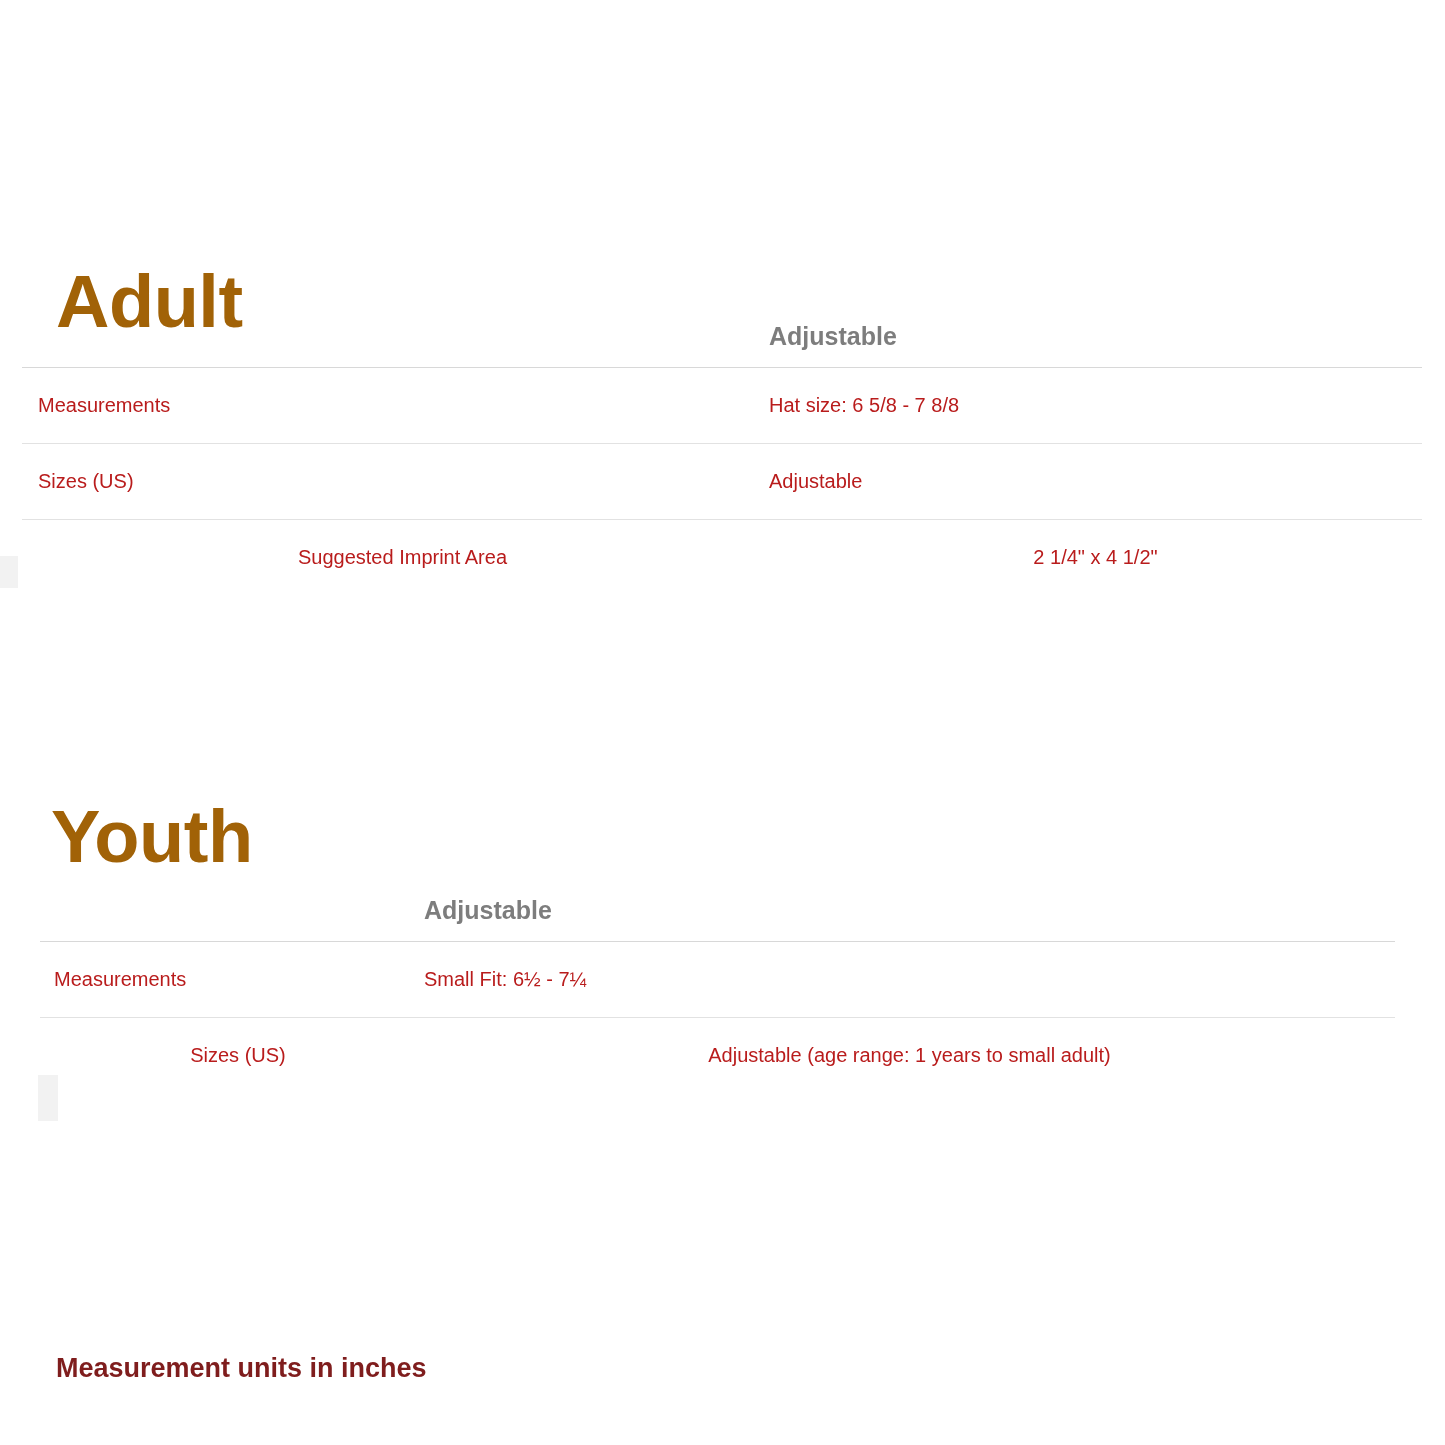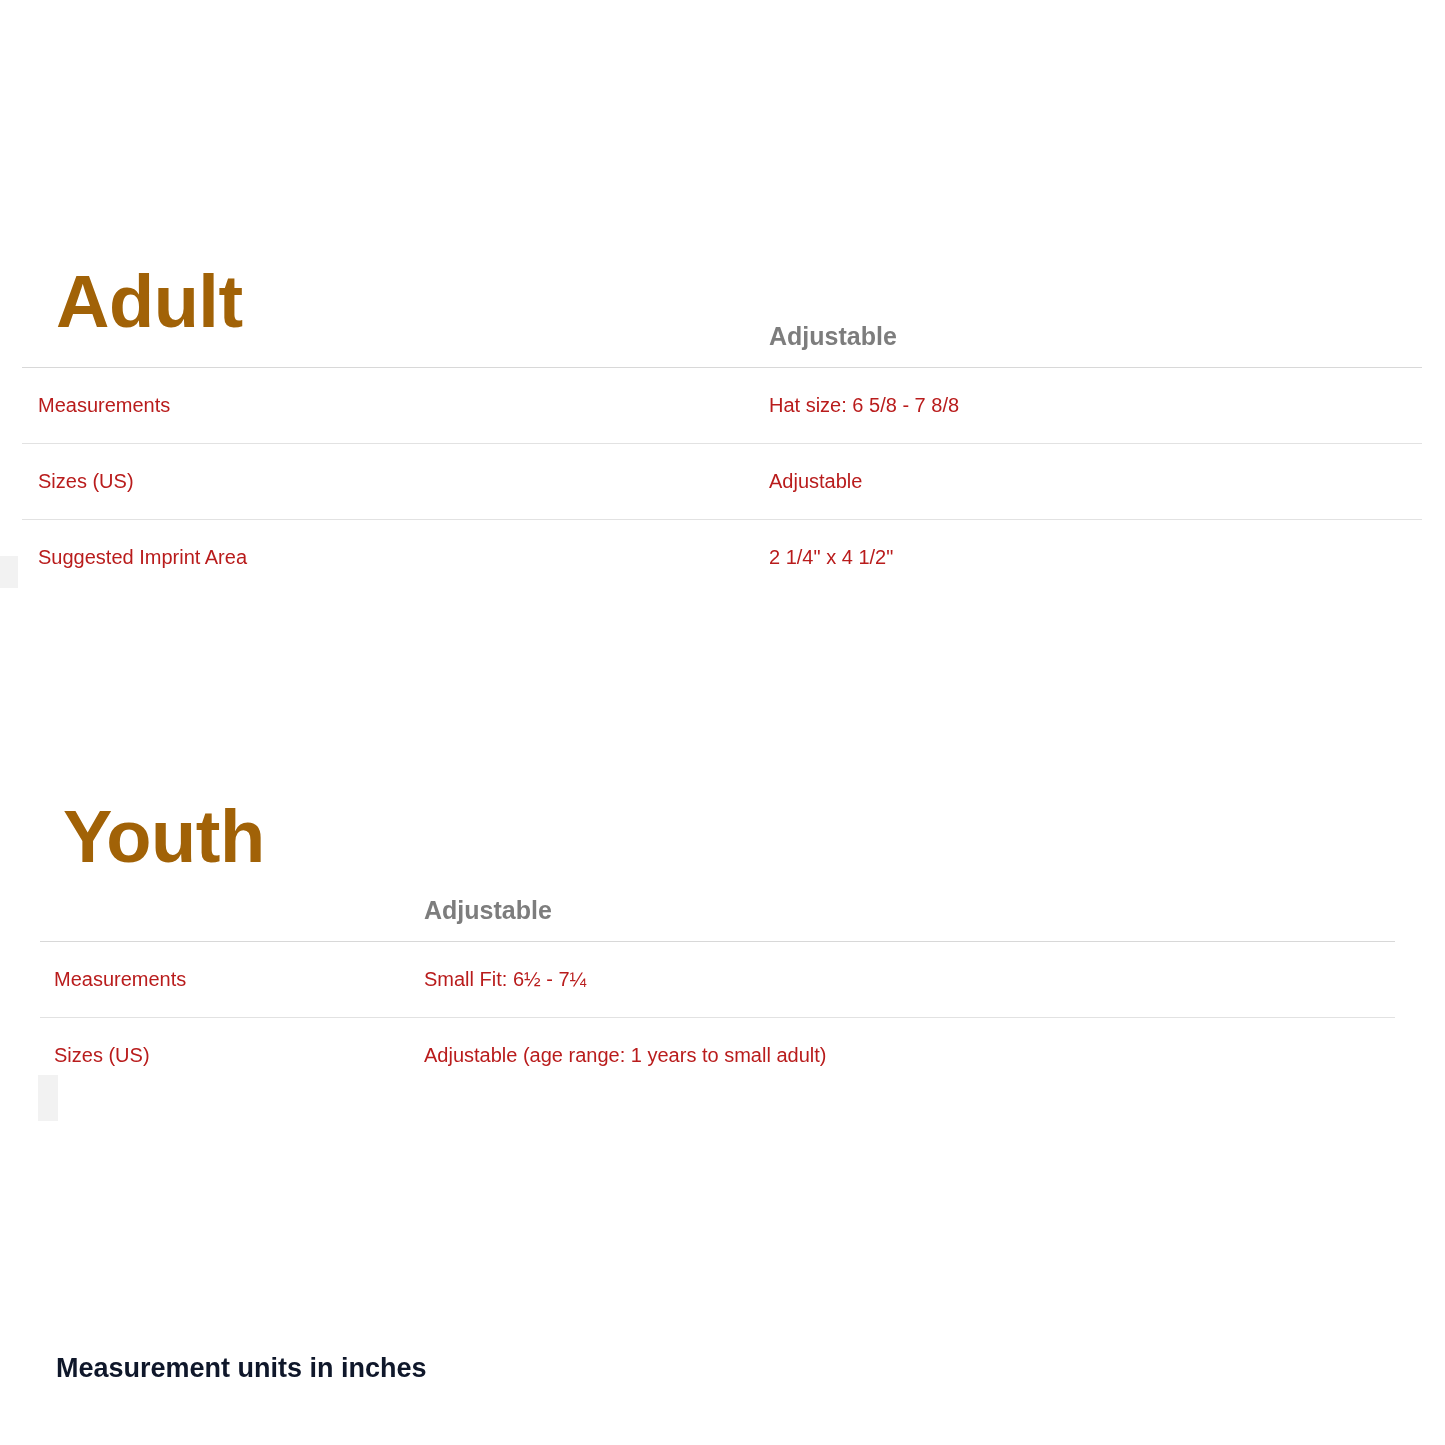--- a/index.html
+++ b/index.html
@@ -30,21 +30,21 @@
   }
 
   .heading-adult {
     position: absolute;
     left: 56px;
     top: 215px;
   }
 
   .heading-youth {
     position: absolute;
-    left: 63px;
+    left: 51px;
     top: 750px;
   }
 
   table.size-table {
     position: absolute;
     border-collapse: collapse;
     table-layout: fixed;
   }
 
   table.adult-table {
@@ -94,37 +94,38 @@
   table.adult-table thead th.head-label { padding-left: 16px; }
   table.adult-table thead th.head-value { padding-left: 2px; }
 
   table.youth-table tbody td.cell-label { padding-left: 14px; }
   table.youth-table tbody td.cell-value { padding-left: 2px; }
   table.youth-table thead th.head-label { padding-left: 14px; }
   table.youth-table thead th.head-value { padding-left: 2px; }
 
   table.size-table tbody tr:last-child td {
     border-bottom: none;
+    text-align: center;
   }
 
   
   .artifact {
     position: absolute;
     background: #f2f2f2;
   }
   .artifact-1 { left: 0; top: 556px; width: 18px; height: 32px; }
   .artifact-2 { left: 38px; top: 1075px; width: 20px; height: 46px; }
 
   .footnote {
     position: absolute;
     left: 56px;
     top: 1353px;
     font-size: 27px;
     font-weight: bold;
-    color: #0f172a;
+    color: #7f1d1d;
   }
 </style>
 </head>
 <body>
 
 <div class="page">
 
   <h1 class="heading heading-adult">Adult</h1>
 
   <table class="size-table adult-table">

